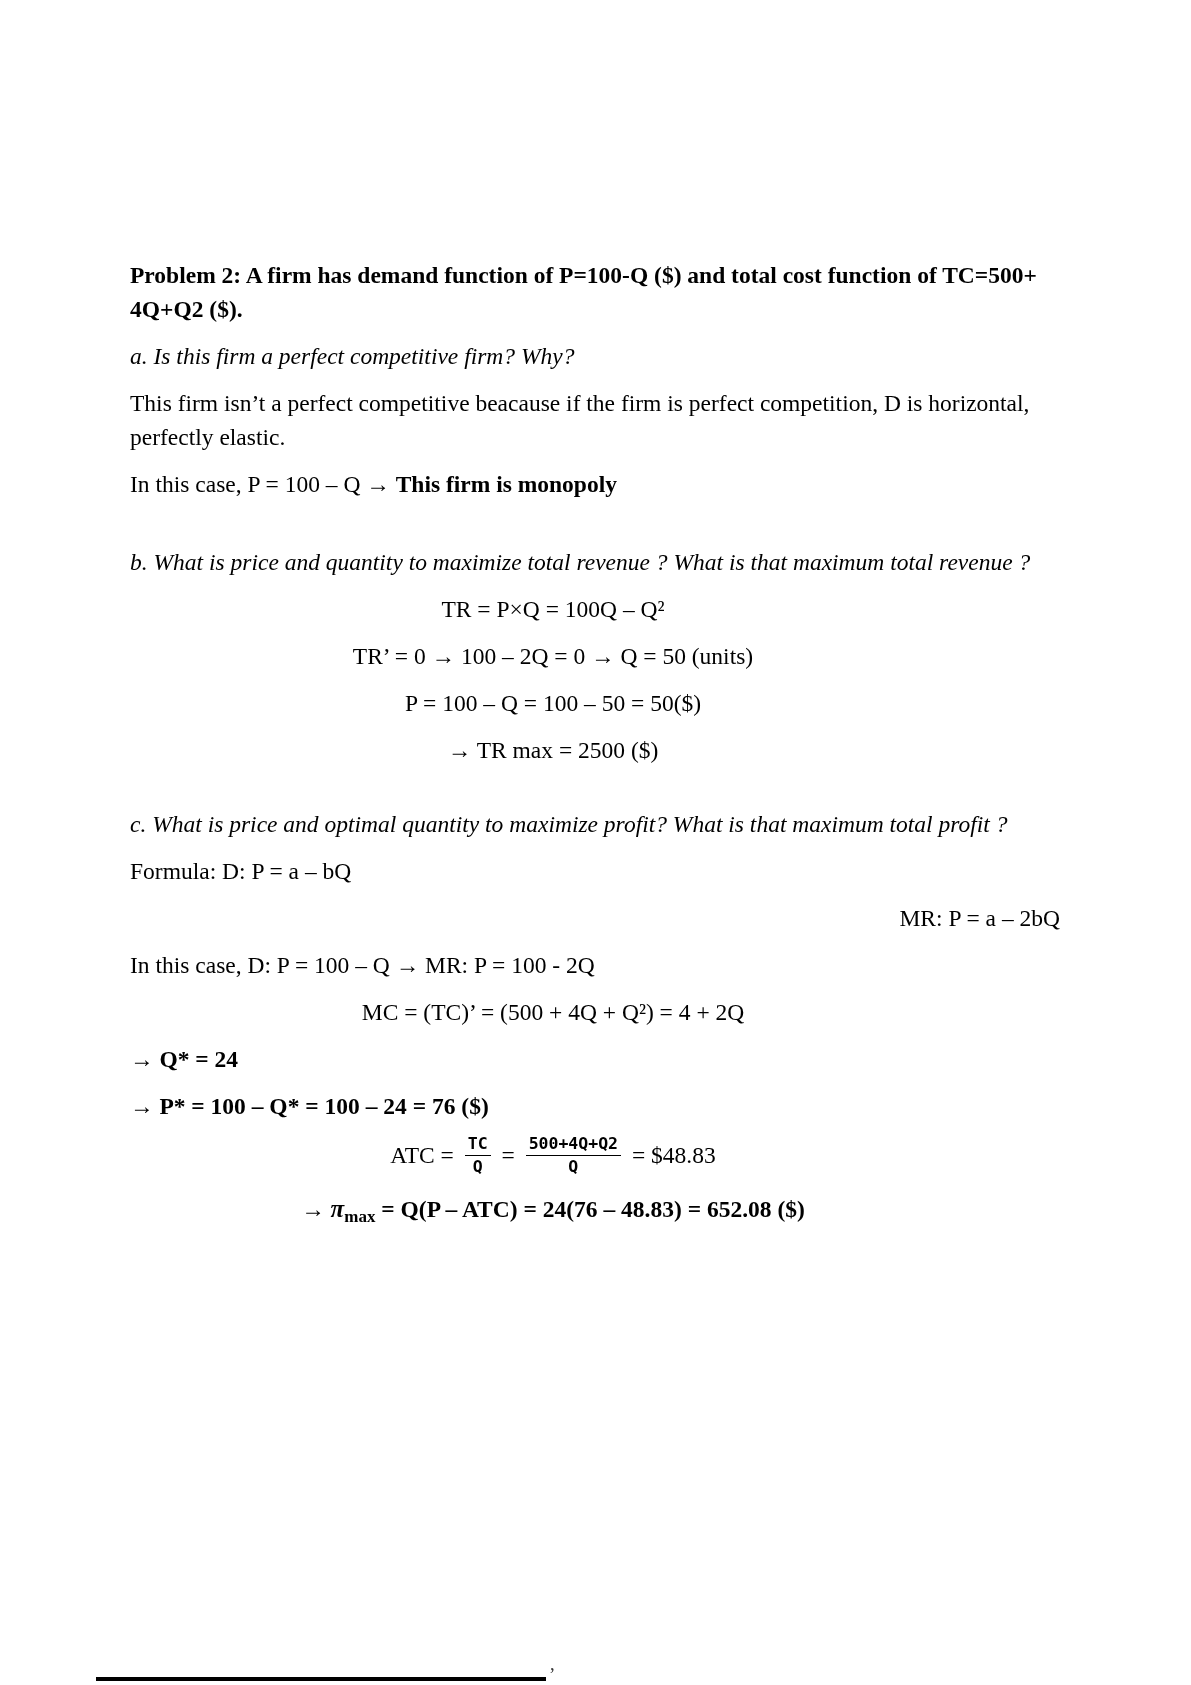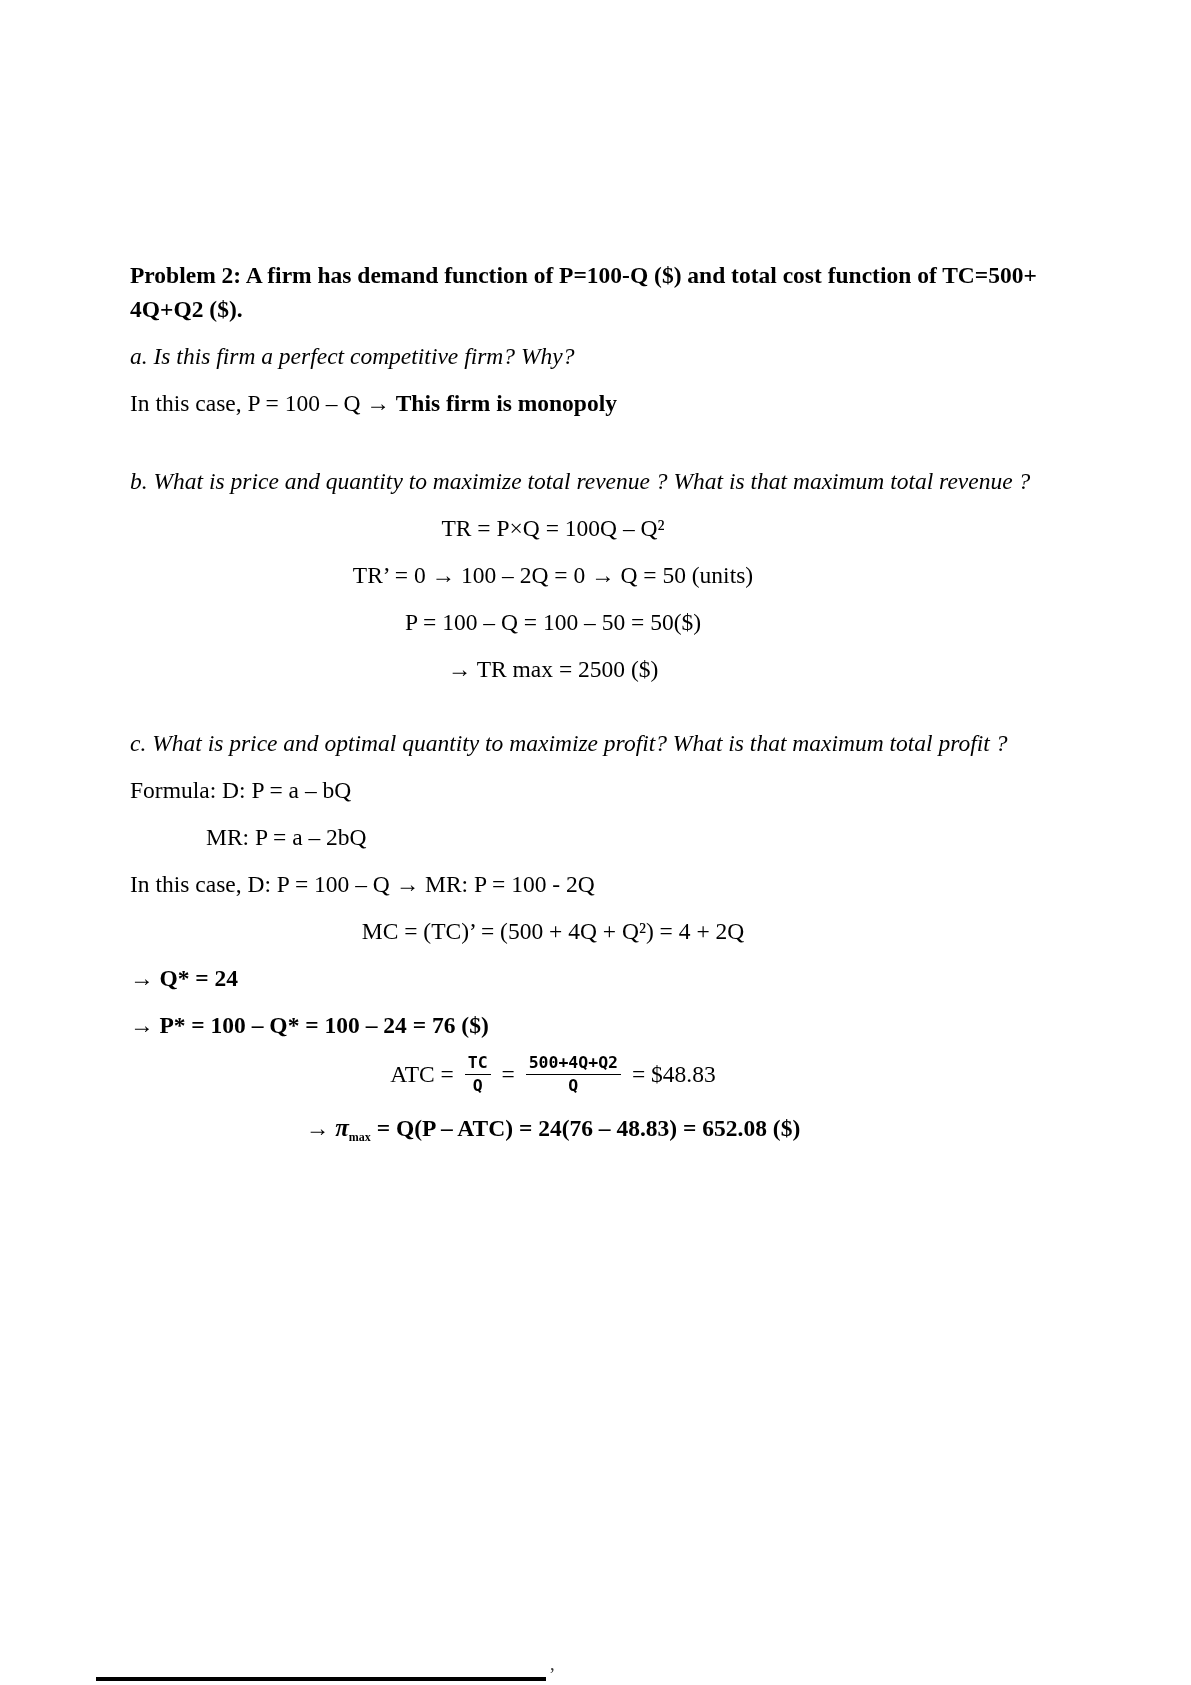--- a/index.html
+++ b/index.html
@@ -20,21 +20,21 @@
   p {
     font-size: 23.5px;
     line-height: 34px;
     margin-bottom: 13px;
   }
   .bold { font-weight: bold; }
   .bi { font-weight: normal; font-style: italic; }
   .center { text-align: center; padding-right: 84px; }
   .gap-lg { margin-top: 44px; }
   .gap-md { margin-top: 40px; }
-  .indent { padding-left: 76px; }
+  .indent { padding-left: 76px; text-align: right; }
   .eq { margin-bottom: 13px; }
 
   
   .frac {
     display: inline-block;
     vertical-align: middle;
     text-align: center;
     font-family: "DejaVu Sans Mono", monospace;
     font-size: 16.5px;
     font-weight: bold;
@@ -53,21 +53,21 @@
     display: block;
     padding-top: 1px;
   }
 
   .pi {
     font-style: italic;
     font-weight: bold;
     font-size: 25px;
   }
   .sub {
-    font-size: 12px;
+    font-size: 17px;
     font-weight: bold;
     vertical-align: -5px;
   }
 
   .bottom-rule {
     position: absolute;
     left: 96px;
     top: 1677px;
     width: 450px;
     height: 4px;
@@ -83,20 +83,21 @@
 </style>
 </head>
 <body>
 
 <div class="page">
 
   <p class="bold">Problem 2: A firm has demand function of P=100-Q ($) and total cost function of TC=500+ 4Q+Q2 ($).</p>
 
   <p class="bi">a. Is this firm a perfect competitive firm? Why?</p>
 
+  <p>This firm isn’t a perfect competitive beacause if the firm is perfect competition, D is horizontal, perfectly elastic.</p>
 
   <p><span>In this case, P = 100 – Q → </span><span class="bold">This firm is monopoly</span></p>
 
   <p class="bi gap-lg">b. What is price and quantity to maximize total revenue ? What is that maximum total revenue ?</p>
 
   <p class="center eq">TR = P×Q = 100Q – Q²</p>
   <p class="center eq">TR’ = 0 → 100 – 2Q = 0 → Q = 50 (units)</p>
   <p class="center eq">P = 100 – Q = 100 – 50 = 50($)</p>
   <p class="center eq">→ TR max = 2500 ($)</p>
 

